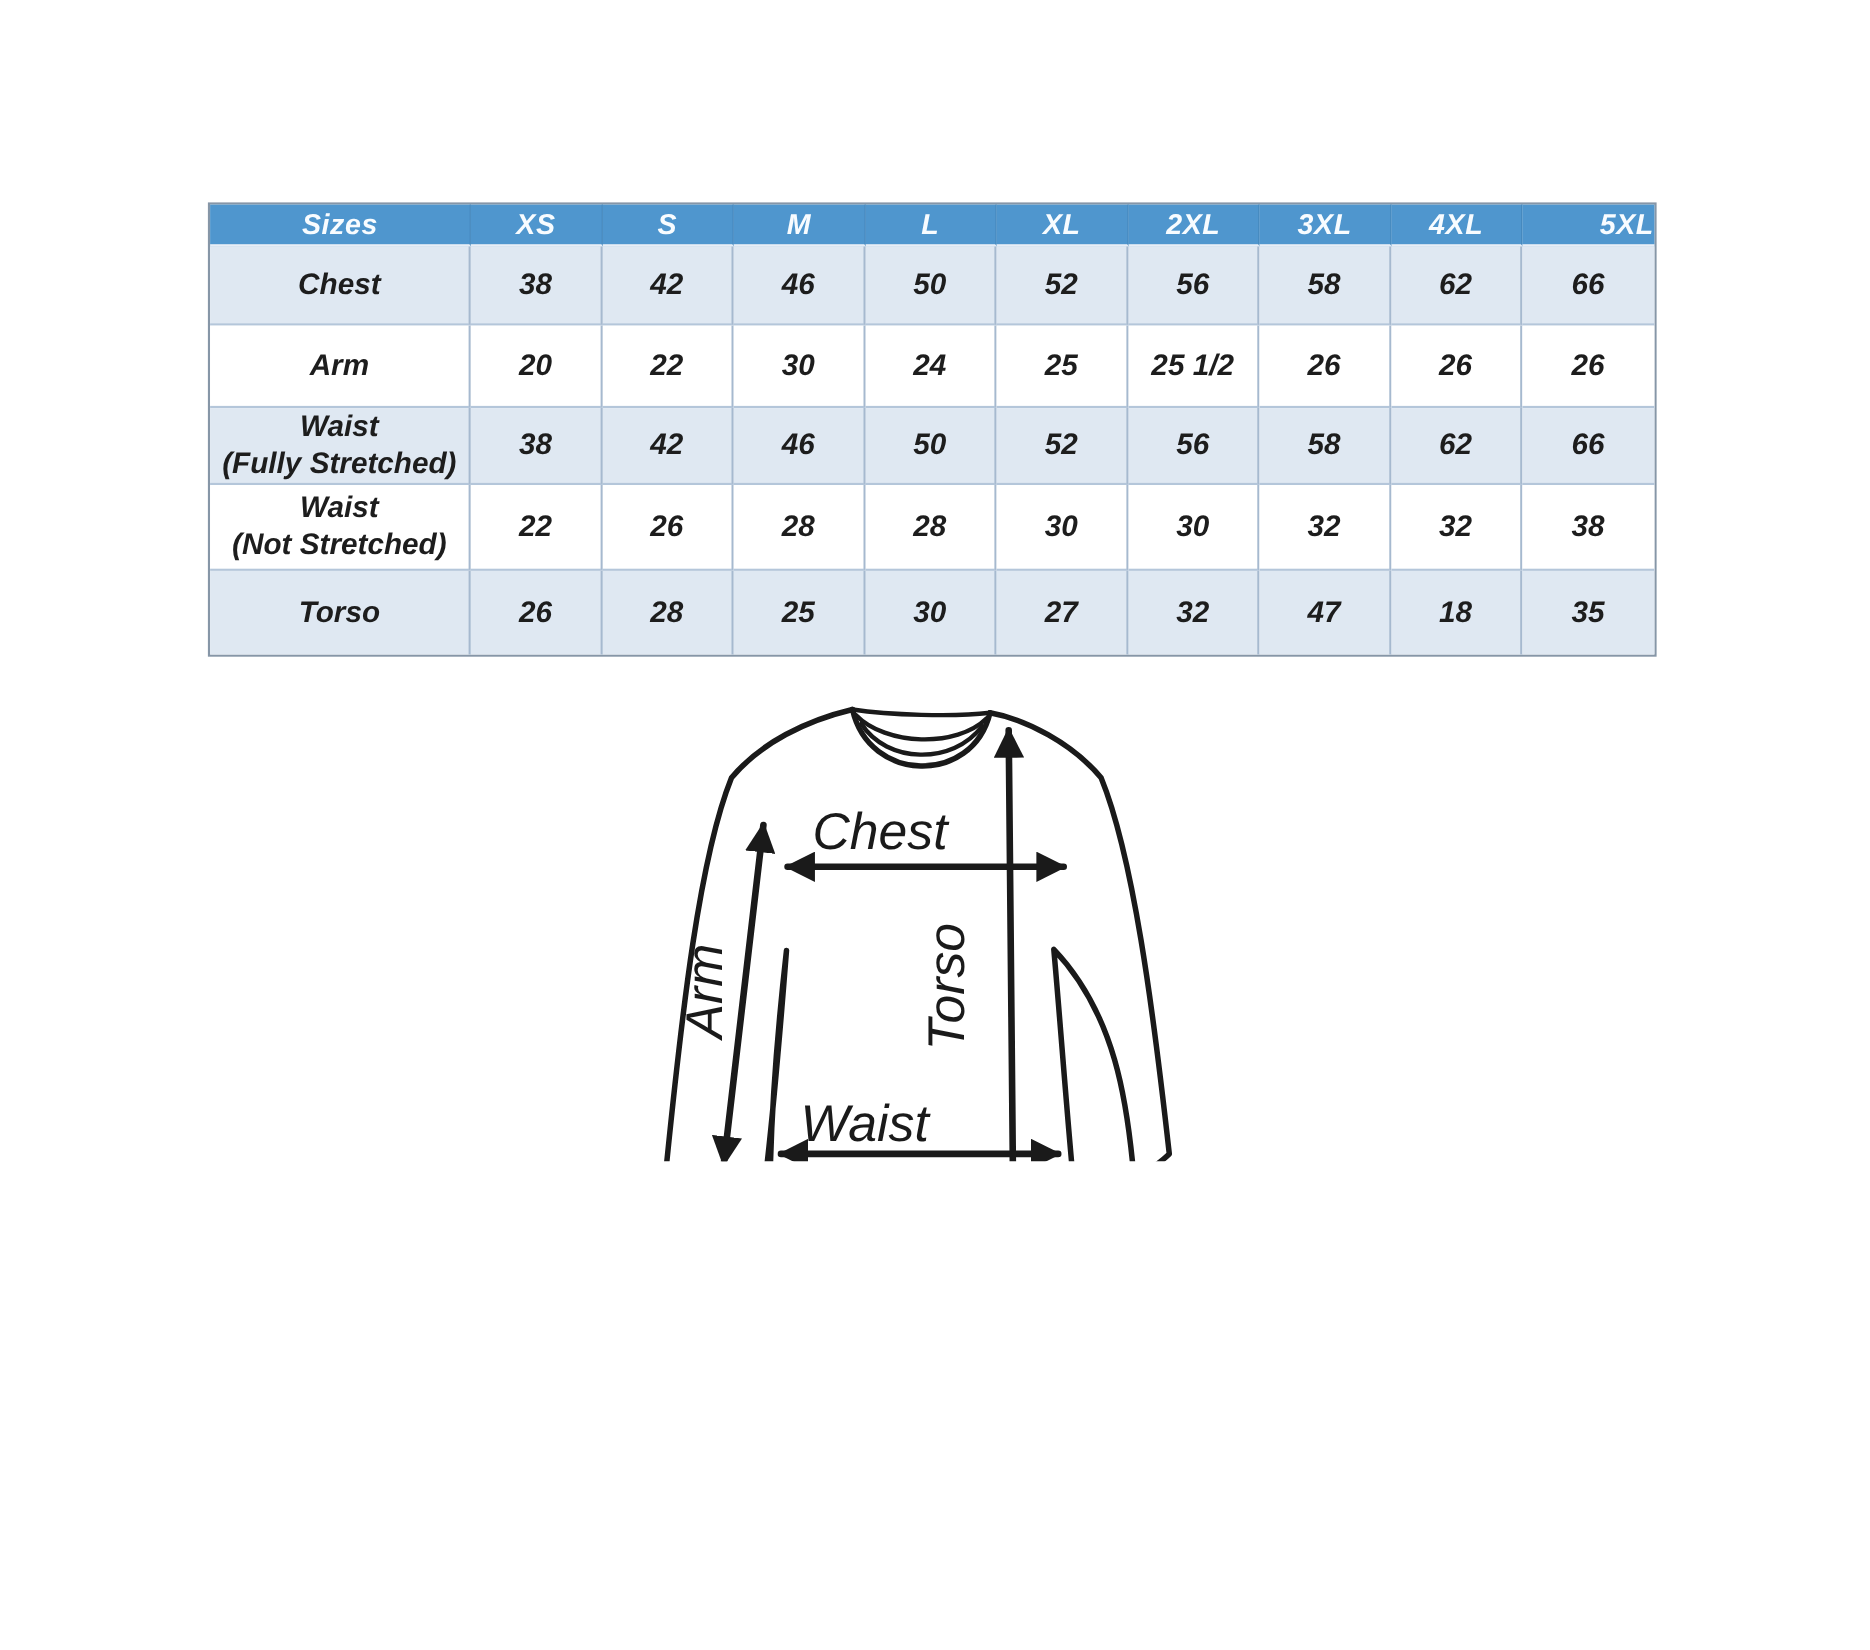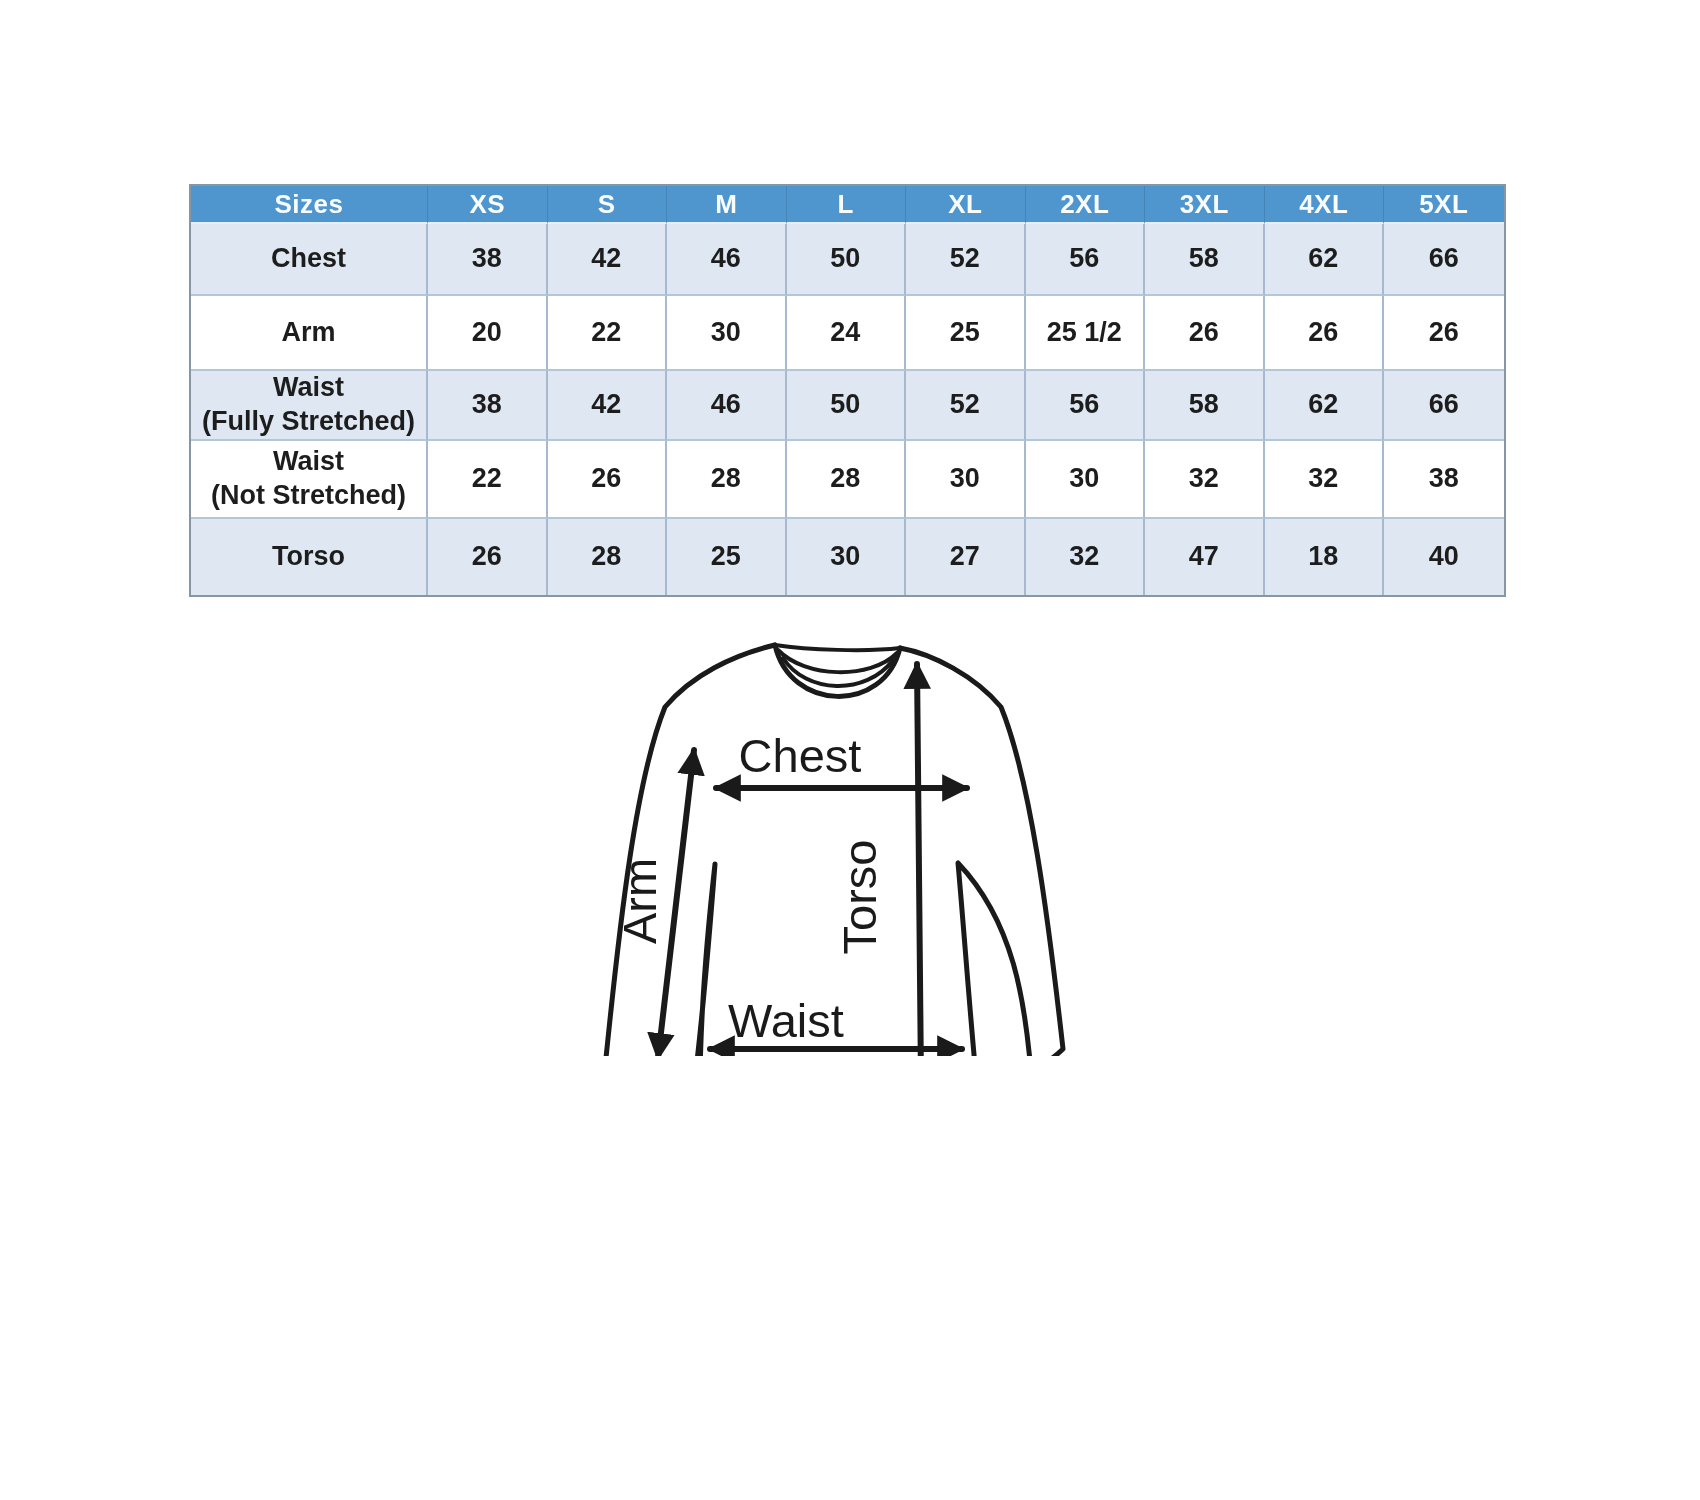--- a/index.html
+++ b/index.html
@@ -1,35 +1,35 @@
 <!DOCTYPE html>
 <html><head>
 <meta charset="utf-8">
 <title>Size Chart</title>
 <style>
   html,body { margin:0; padding:0; background:#ffffff; }
   .canvas {
     position:relative; width:1700px; height:1056px; background:#ffffff;
-    overflow:hidden; font-family:"Liberation Sans", sans-serif;
+    overflow:hidden; font-family:"Liberation Sans", sans-serif;font-style:italic;
     --header-bg:#4f96ce; --header-text:#f8fcff; --band-row-bg:#dfe8f2;
     --white-row-bg:#ffffff; --grid-line:#a6b9cf; --row-line:#b4c6da;
     --outer-border:#8696a7; --cell-text:#1d1d1d; --line-art:#1a1a1a;
   }
 
   
   .table-wrap { position:absolute; left:189px; top:184px; border:2px solid var(--outer-border); background:#fff; }
   table.size-table { border-collapse:separate; border-spacing:0; table-layout:fixed; }
   .size-table th, .size-table td { padding:0; margin:0; text-align:center; vertical-align:middle; overflow:hidden; }
   .size-table thead tr { height:38px; }
   .size-table thead th {
     background:var(--header-bg); color:var(--header-text);
     font-size:26px; font-weight:700; letter-spacing:0.5px;
     border-right:1px solid #4484b8; border-bottom:2px solid #e8eef6;
   }
-  .size-table thead th:last-child { border-right:none; }
+  .size-table thead th:last-child { border-right:none;text-align:right; }
   .size-table tbody th, .size-table tbody td {
     font-size:27px; font-weight:700; color:var(--cell-text);
     background:var(--white-row-bg);
     border-right:2px solid var(--grid-line);
     border-bottom:2px solid var(--row-line);
     line-height:1.25;
   }
   .size-table tbody th:last-child, .size-table tbody td:last-child { border-right:none; }
   .size-table tbody tr:last-child th, .size-table tbody tr:last-child td { border-bottom:none; }
   .size-table tbody tr:nth-child(odd) th, .size-table tbody tr:nth-child(odd) td { background:var(--band-row-bg); }
@@ -137,21 +137,21 @@
           <tr>
             <th>Torso</th>
             <td>26</td>
             <td>28</td>
             <td>25</td>
             <td>30</td>
             <td>27</td>
             <td>32</td>
             <td>47</td>
             <td>18</td>
-            <td>40</td>
+            <td>35</td>
           </tr>
         </tbody>
     </table>
   </div>
 
   <div class="diagram">
     <svg width="525" height="512" viewBox="565 608 525 512" xmlns="http://www.w3.org/2000/svg">
       <defs>
         <marker id="ah" viewBox="0 0 10 10" refX="9" refY="5" markerWidth="4.6" markerHeight="4.6" orient="auto-start-reverse">
           <path class="ah" d="M 0 0 L 10 5 L 0 10 z"></path>

